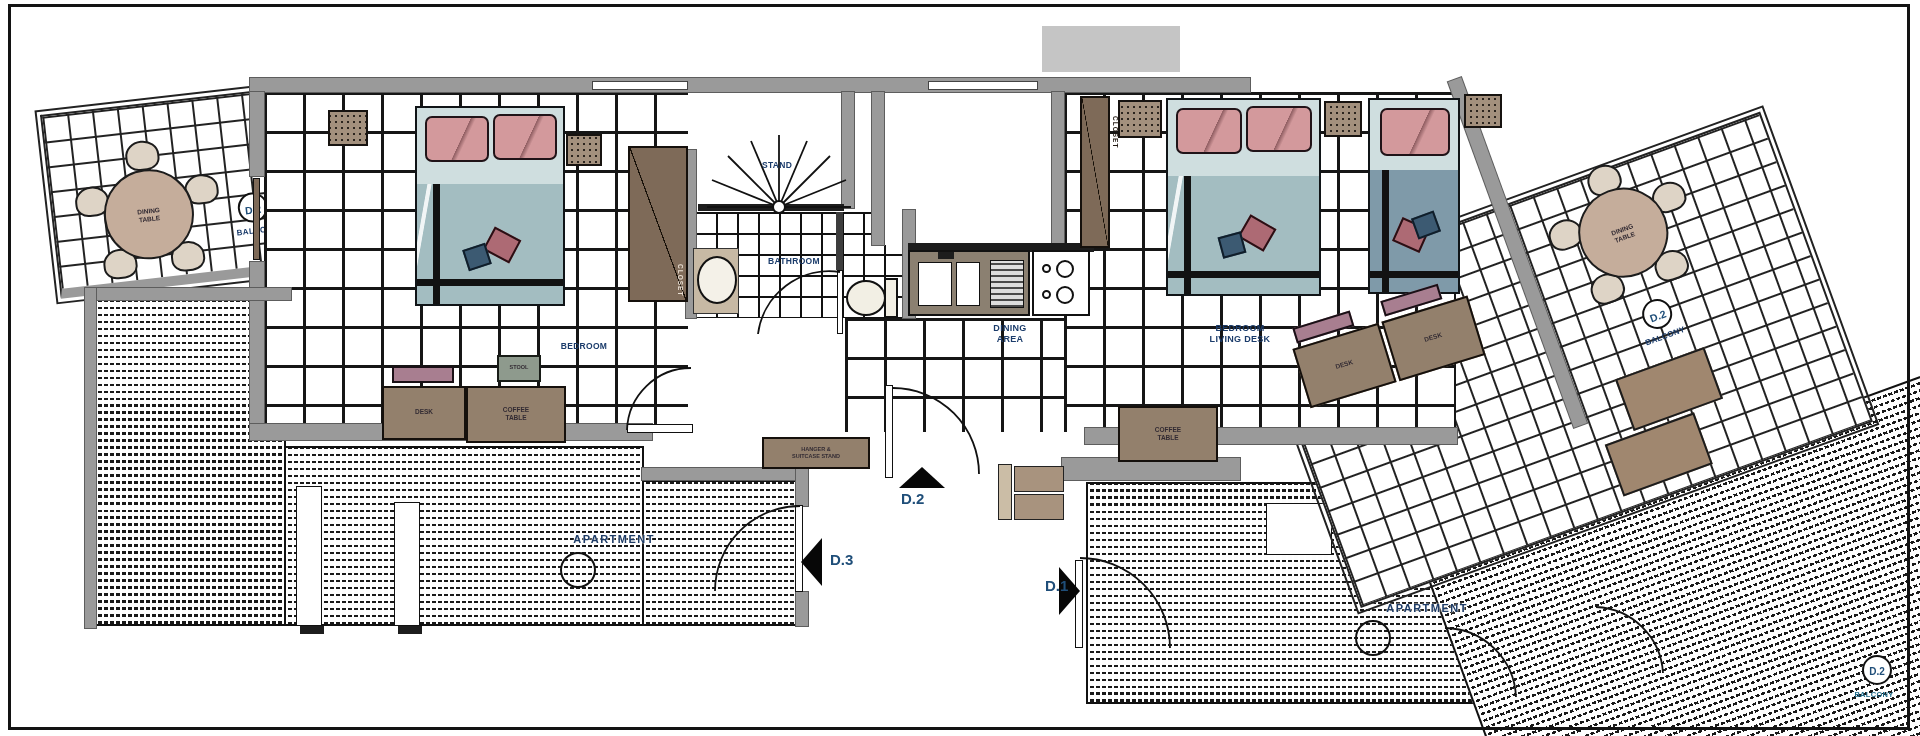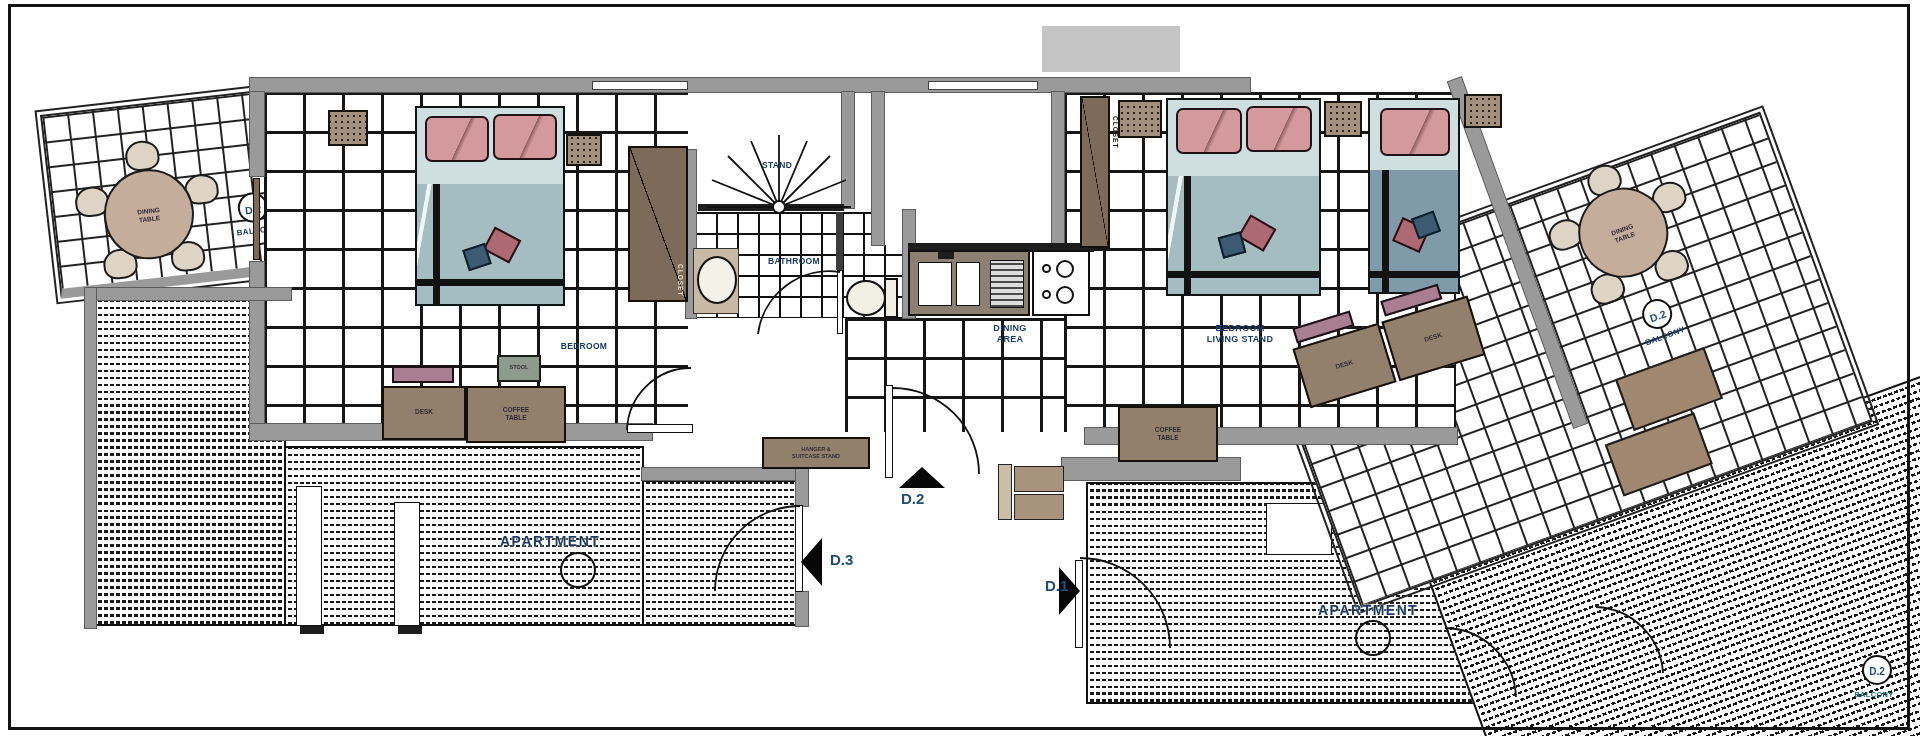--- a/index.html
+++ b/index.html
@@ -43,21 +43,21 @@
      background-image:linear-gradient(100deg,transparent 0 6%,rgba(255,255,255,.85) 6.5% 8.5%,transparent 9%);}
   .bandh{position:absolute;left:0;right:0;height:7px;background:#121212;}
   .bandv{position:absolute;top:0;bottom:0;width:7px;background:#121212;}
   .cush-p{position:absolute;width:26px;height:22px;background:#ad6a74;border:2px solid #2a0f14;}
   .cush-n{position:absolute;width:20px;height:18px;background:#3c5a72;border:2px solid #101e2a;}
   
   .lbl{color:#1b3c6b;font-weight:bold;text-align:center;letter-spacing:.3px;}
   .room-lbl{font-size:9px;line-height:11px;}
   .furn-lbl{color:#332b33;font-weight:bold;text-align:center;font-size:6.5px;line-height:7.5px;}
   .door-lbl{color:#1f4e79;font-weight:bold;font-size:15px;}
-  .apt-lbl{color:#1d3b66;font-weight:bold;font-size:14px;letter-spacing:1.5px;text-align:left;
+  .apt-lbl{color:#1d3b66;font-weight:bold;font-size:11px;letter-spacing:1.5px;text-align:right;
      text-shadow:0 0 2px #fff,0 0 2px #fff;}
   .circ{border-radius:50%;border:2px solid #111;background:#fff;color:#1f4e79;
      font-weight:bold;text-align:center;}
   .vtext{writing-mode:vertical-rl;font-size:6.5px;font-weight:bold;color:#241b14;letter-spacing:1px;}
   .tri{width:0;height:0;}
   .dleaf{background:#fff;border:1.5px solid #111;}
   #frame{position:absolute;left:8px;top:4px;width:1902px;height:726px;border:3px solid #131313;
      box-sizing:border-box;pointer-events:none;}
   .title{font-size:33px;font-weight:800;color:#0b0b0b;letter-spacing:1px;text-align:center;}
 </style>
@@ -283,21 +283,21 @@
 
   <div class="abs lbl room-lbl" style="left:534px;top:341px;width:100px;font-size:8.5px;">BEDROOM</div>
   <div class="abs lbl room-lbl" style="left:727px;top:160px;width:100px;font-size:8.5px;">STAND</div>
   <div class="abs lbl room-lbl" style="left:744px;top:256px;width:100px;font-size:8.5px;">BATHROOM</div>
   <div class="abs lbl room-lbl" style="left:960px;top:323px;width:100px;">
     <div>DINING</div>
       <div>AREA</div>
   </div>
   <div class="abs lbl room-lbl" style="left:1180px;top:323px;width:120px;">
     <div>BEDROOM</div>
-      <div>LIVING STAND</div>
+      <div>LIVING DESK</div>
   </div>
 
   <div class="abs apt-lbl" style="left:500px;top:533px;width:155px;">APARTMENT</div>
   <div class="abs" style="left:560px;top:552px;width:36px;height:36px;border:2.5px solid #111;border-radius:50%;"></div>
   <div class="abs apt-lbl" style="left:1318px;top:602px;width:150px;">APARTMENT</div>
   <div class="abs" style="left:1355px;top:620px;width:36px;height:36px;border:2.5px solid #111;border-radius:50%;"></div>
 
   <div class="abs circ" style="left:1862px;top:655px;width:30px;height:30px;font-size:10px;line-height:30px;">D.2</div>
   <div class="abs lbl" style="left:1824px;top:690px;width:100px;font-size:7.5px;color:#1f6b8a;">BALCONY</div>
 

